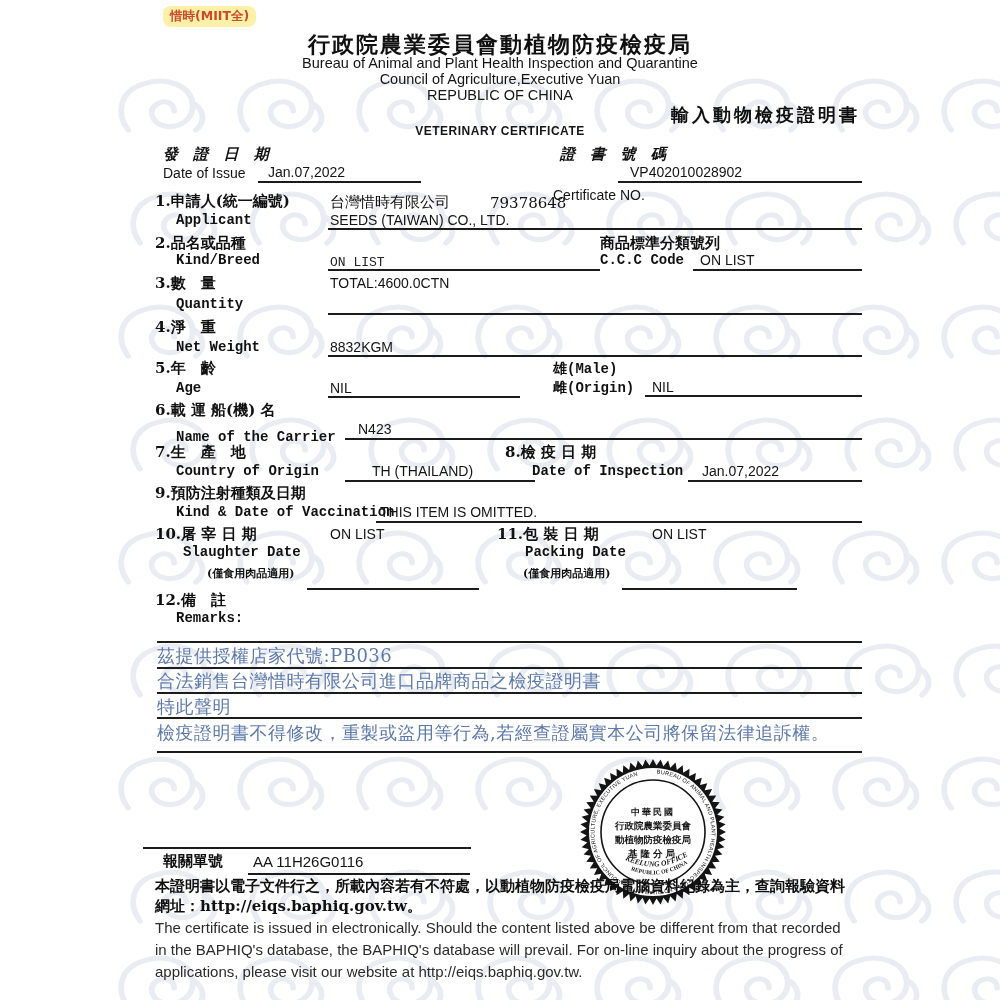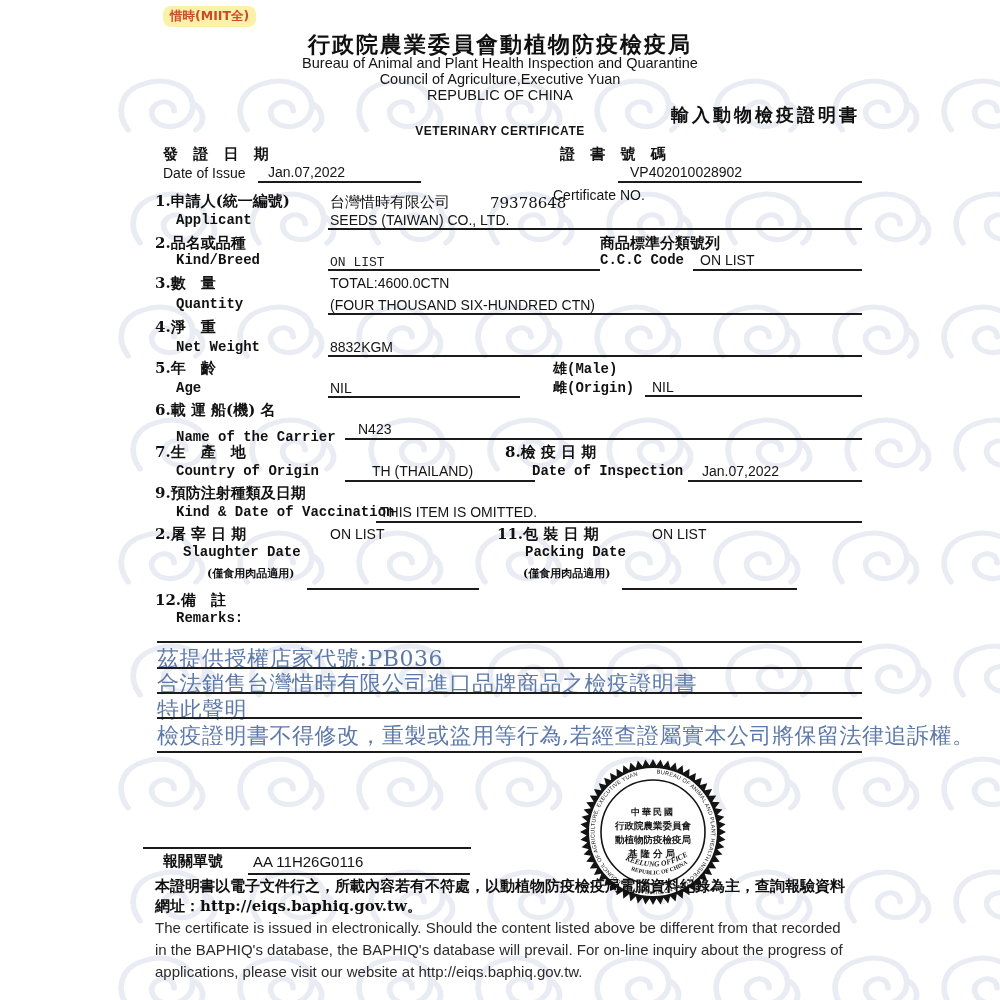--- a/index.html
+++ b/index.html
@@ -16,22 +16,22 @@
   .rule{position:absolute;height:2px;background:#1b1b1b;}
   
   .center-line{position:absolute;left:140px;width:720px;text-align:center;}
   .org-zh{font-family:"DejaVu Serif","Liberation Serif",serif;font-weight:bold;font-size:22px;letter-spacing:2px;color:#101010;}
   .org-en{font-size:14.5px;color:#151515;}
   .doc-zh{font-family:"DejaVu Serif","Liberation Serif",serif;font-weight:bold;font-size:18px;letter-spacing:3px;color:#101010;text-align:right;}
   .doc-en{font-size:12px;font-weight:bold;color:#151515;letter-spacing:0.5px;}
   .tag{position:absolute;left:163px;top:6px;background:#fdf0a8;color:#cb4a2c;border-radius:8px;
        padding:2px 7px;font-size:12.5px;font-weight:bold;
        font-family:"DejaVu Sans","Liberation Sans",sans-serif;}
-  .issue-zh{letter-spacing:5px;}
-  .blue{font-family:"DejaVu Serif","Liberation Serif",serif;font-size:22px;color:#5d79a9;letter-spacing:0.5px;}
+  .issue-zh{letter-spacing:5px;font-style:italic;}
+  .blue{font-family:"DejaVu Serif","Liberation Serif",serif;font-size:18px;color:#5d79a9;letter-spacing:0.5px;}
   .footer-zh{font-family:"DejaVu Serif","Liberation Serif",serif;font-weight:bold;font-size:15px;color:#101010;}
   .footer-en{font-size:15px;color:#2b2b2b;}
   .wm-svg{position:absolute;left:0;top:0;width:1000px;height:1000px;pointer-events:none;}
   .seal-svg{position:absolute;left:578px;top:757px;width:150px;height:150px;}
   .seal-center{font-family:"DejaVu Serif","Liberation Serif",serif;font-weight:bold;fill:#151515;}
   .seal-arc{font-family:"Liberation Serif","DejaVu Serif",serif;font-weight:bold;fill:#151515;}
   .seal-ring{font-family:"Liberation Sans",sans-serif;fill:#151515;}
 </style>
 </head>
 <body>
@@ -151,21 +151,20 @@
   <div class="abs enlab" style="left:176px;top:252px;">Kind/Breed</div>
   <div class="abs val-mono" style="left:330px;top:255px;">ON LIST</div>
   <div class="rule" style="left:328px;top:269px;width:272px;"></div>
   <div class="abs enlab" style="left:600px;top:252px;">C.C.C Code</div>
   <div class="abs val" style="left:700px;top:252px;">ON LIST</div>
   <div class="rule" style="left:693px;top:269px;width:169px;"></div>
 
   <div class="abs zh" style="left:155px;top:274px;">3.數　量</div>
   <div class="abs val" style="left:330px;top:275px;">TOTAL:4600.0CTN</div>
   <div class="abs enlab" style="left:176px;top:296px;">Quantity</div>
-  <div class="abs val" style="left:330px;top:297px;">(FOUR THOUSAND SIX-HUNDRED CTN)</div>
   <div class="rule" style="left:328px;top:313px;width:534px;"></div>
 
   <div class="abs zh" style="left:155px;top:318px;">4.淨　重</div>
   <div class="abs enlab" style="left:176px;top:339px;">Net Weight</div>
   <div class="abs val" style="left:330px;top:339px;">8832KGM</div>
   <div class="rule" style="left:328px;top:355px;width:534px;"></div>
 
   <div class="abs zh" style="left:155px;top:359px;">5.年　齡</div>
   <div class="abs enlab" style="left:553px;top:360px;">雄(Male)</div>
   <div class="abs enlab" style="left:176px;top:380px;">Age</div>
@@ -187,21 +186,21 @@
   <div class="rule" style="left:345px;top:480px;width:190px;"></div>
   <div class="abs enlab" style="left:532px;top:463px;">Date of Inspection</div>
   <div class="abs val" style="left:702px;top:463px;">Jan.07,2022</div>
   <div class="rule" style="left:688px;top:480px;width:174px;"></div>
 
   <div class="abs zh" style="left:155px;top:484px;">9.預防注射種類及日期</div>
   <div class="abs enlab" style="left:176px;top:504px;">Kind &amp; Date of Vaccination</div>
   <div class="abs val" style="left:380px;top:504px;">THIS ITEM IS OMITTED.</div>
   <div class="rule" style="left:376px;top:521px;width:486px;"></div>
 
-  <div class="abs zh" style="left:155px;top:525px;">2.屠 宰 日 期</div>
+  <div class="abs zh" style="left:155px;top:525px;">10.屠 宰 日 期</div>
   <div class="abs val" style="left:330px;top:526px;">ON LIST</div>
   <div class="abs enlab" style="left:183px;top:544px;">Slaughter Date</div>
   <div class="abs small-note" style="left:207px;top:566px;">(僅食用肉品適用)</div>
   <div class="rule" style="left:307px;top:588px;width:172px;"></div>
   <div class="abs zh" style="left:497px;top:525px;">11.包 裝 日 期</div>
   <div class="abs val" style="left:652px;top:526px;">ON LIST</div>
   <div class="abs enlab" style="left:525px;top:544px;">Packing Date</div>
   <div class="abs small-note" style="left:523px;top:566px;">(僅食用肉品適用)</div>
   <div class="rule" style="left:622px;top:588px;width:175px;"></div>
 

